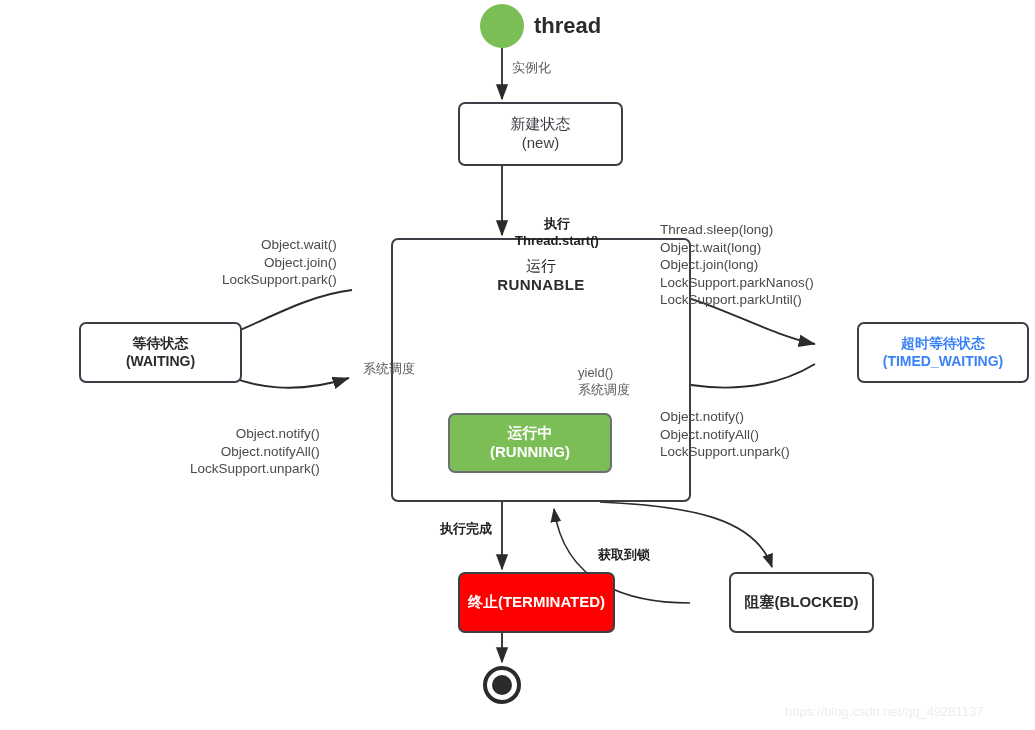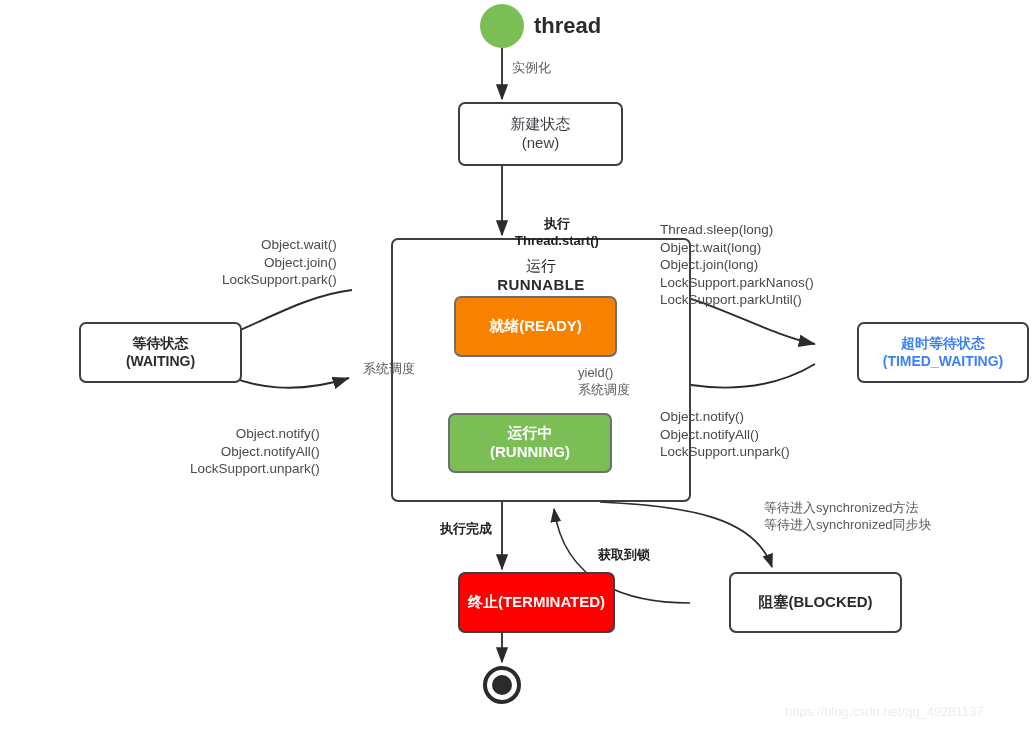--- a/index.html
+++ b/index.html
@@ -97,21 +97,21 @@
   #node-terminated {
     left: 419px; top: 572px; width: 157px; height: 61px;
     background: #ff0000;
     border-color: #3b3f45;
     color: #ffffff;
     font-size: 15px;
     font-weight: bold;
   }
   
   #node-blocked {
-    left: 690px; top: 572px; width: 173px; height: 61px;
+    left: 690px; top: 572px; width: 145px; height: 61px;
     color: #2b2b2b;
     font-size: 15px;
     font-weight: bold;
     text-align: right;
   }
   
   #start-circle {
     position: absolute;
     left: 480px; top: 4px;
     width: 44px; height: 44px;
@@ -224,23 +224,20 @@
   <div class="node" id="node-new">
     <span class="l1">新建状态</span>
     <span class="l2">(new)</span>
   </div>
 
   <div class="node" id="node-runnable">
     <span class="l1">运行</span>
     <span class="l2">RUNNABLE</span>
   </div>
 
-  <div class="node" id="node-ready">
-    <span class="l1">就绪(READY)</span>
-  </div>
 
   <div class="node" id="node-running">
     <span class="l1">运行中</span>
     <span class="l2">(RUNNING)</span>
   </div>
 
   <div class="node" id="node-waiting">
     <span class="l1">等待状态</span>
     <span class="l2">(WAITING)</span>
   </div>
@@ -275,18 +272,16 @@
 Object.join(long)
 LockSupport.parkNanos()
 LockSupport.parkUntil()</div>
   <div class="elabel mono" id="lbl-timed-out">Object.notify()
 Object.notifyAll()
 LockSupport.unpark()</div>
   <div class="elabel gray" id="lbl-sched-left">系统调度</div>
   <div class="elabel gray" id="lbl-yield">yield()
 系统调度</div>
   <div class="elabel dark" id="lbl-done">执行完成</div>
-  <div class="elabel gray" id="lbl-sync">等待进入synchronized方法
-等待进入synchronized同步块</div>
   <div class="elabel dark" id="lbl-lock">获取到锁</div>
 
   <div id="watermark">https://blog.csdn.net/qq_49281137</div>
 </div>
 
 </body></html>

